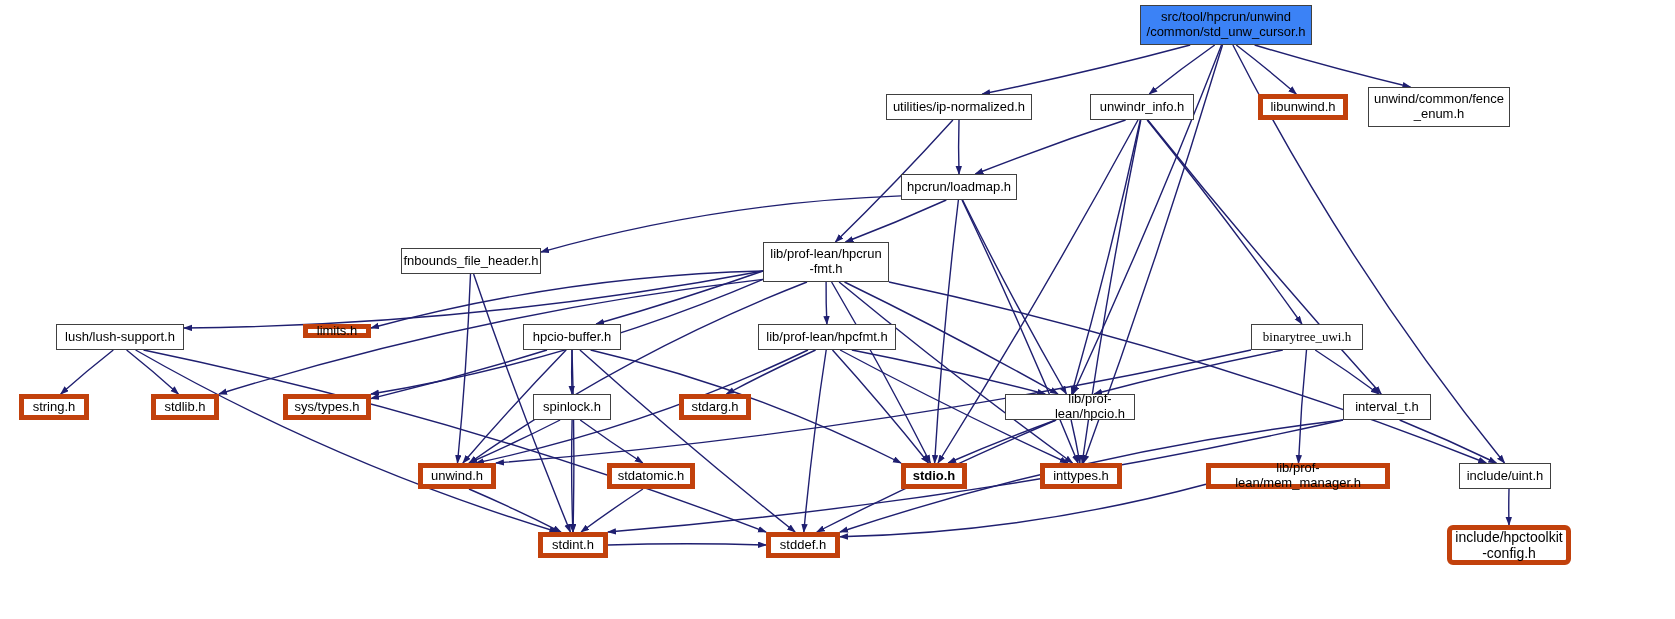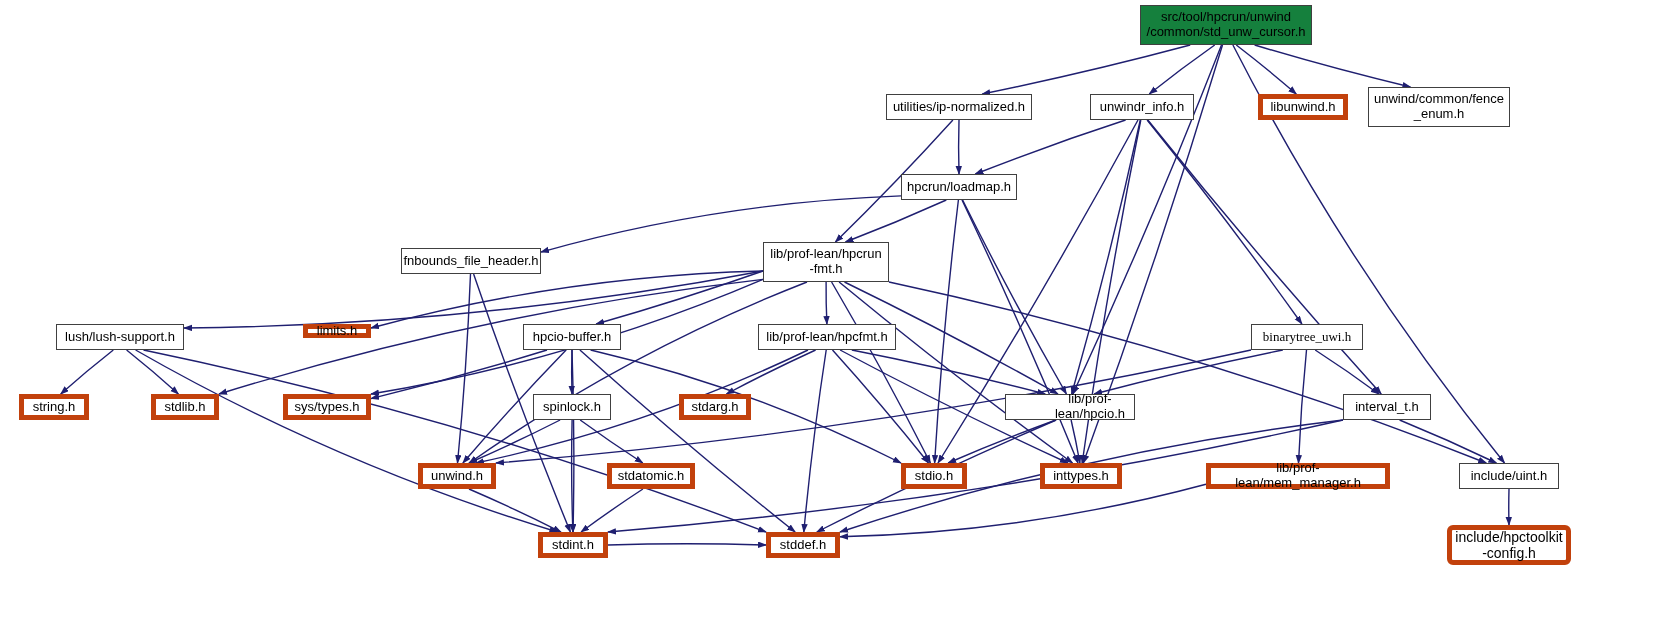--- a/index.html
+++ b/index.html
@@ -3,21 +3,21 @@
 <meta charset="utf-8">
 <style>
   html,body{margin:0;padding:0;background:#ffffff;}
   #graph-root{position:relative;width:1675px;height:619px;background:#ffffff;
     font-family:"Liberation Sans","DejaVu Sans",sans-serif;overflow:hidden;}
   svg{position:absolute;left:0;top:0;width:1675px;height:619px;}
   .nodebox{position:absolute;box-sizing:border-box;display:flex;align-items:center;
     justify-content:center;text-align:center;background:#ffffff;
     border:5px solid #c2410c;color:#000000;line-height:1.15;white-space:pre-line;}
   .nodebox.solid{border:1px solid #404040;}
-  .nodebox.root{background:#15803d;border:1px solid #404040;}
+  .nodebox.root{background:#3b82f6;border:1px solid #404040;}
   .nodelabel{display:block;padding:0 5px;}
 </style>
 </head>
 <body>
 
 <div id="graph-root">
   <svg id="edge-layer" viewBox="0 0 1675 619" xmlns="http://www.w3.org/2000/svg">
     <defs>
       <marker id="ar" markerWidth="9" markerHeight="9" refX="8" refY="3.2" orient="auto" markerUnits="userSpaceOnUse">
         <path d="M0,0 L9,3.2 L0,6.4 z" fill="#1f1f70"></path>
@@ -112,22 +112,22 @@
       <div class="nodebox solid" style="left: 1251px; top: 324px; width: 112px; height: 26px; font-size: 13px; font-family: Liberation Serif, serif;"><span class="nodelabel">binarytree_uwi.h</span></div>
       <div class="nodebox " style="left: 19px; top: 394px; width: 70px; height: 26px; font-size: 13px;"><span class="nodelabel">string.h</span></div>
       <div class="nodebox " style="left: 151px; top: 394px; width: 68px; height: 26px; font-size: 13px;"><span class="nodelabel">stdlib.h</span></div>
       <div class="nodebox " style="left: 283px; top: 394px; width: 88px; height: 26px; font-size: 13px;"><span class="nodelabel">sys/types.h</span></div>
       <div class="nodebox solid" style="left: 533px; top: 394px; width: 78px; height: 26px; font-size: 13px;"><span class="nodelabel">spinlock.h</span></div>
       <div class="nodebox " style="left: 679px; top: 394px; width: 72px; height: 26px; font-size: 13px;"><span class="nodelabel">stdarg.h</span></div>
       <div class="nodebox solid" style="left: 1005px; top: 394px; width: 130px; height: 26px; font-size: 13px; padding-left: 40px;"><span class="nodelabel">lib/prof-lean/hpcio.h</span></div>
       <div class="nodebox solid" style="left: 1343px; top: 394px; width: 88px; height: 26px; font-size: 13px;"><span class="nodelabel">interval_t.h</span></div>
       <div class="nodebox " style="left: 418px; top: 463px; width: 78px; height: 26px; font-size: 13px;"><span class="nodelabel">unwind.h</span></div>
       <div class="nodebox " style="left: 607px; top: 463px; width: 88px; height: 26px; font-size: 13px;"><span class="nodelabel">stdatomic.h</span></div>
-      <div class="nodebox " style="left: 901px; top: 463px; width: 66px; height: 26px; font-size: 13px;"><span class="nodelabel">stdio.h</span></div>
+      <div class="nodebox " style="left: 901px; top: 463px; width: 66px; height: 26px; font-size: 13px; font-weight: bold;"><span class="nodelabel">stdio.h</span></div>
       <div class="nodebox " style="left: 1040px; top: 463px; width: 82px; height: 26px; font-size: 13px;"><span class="nodelabel">inttypes.h</span></div>
       <div class="nodebox " style="left: 1206px; top: 463px; width: 184px; height: 26px; font-size: 13px;"><span class="nodelabel">lib/prof-lean/mem_manager.h</span></div>
-      <div class="nodebox solid" style="left: 1459px; top: 463px; width: 100px; height: 26px; font-size: 13px; justify-content: center;"><span class="nodelabel">include/uint.h</span></div>
+      <div class="nodebox solid" style="left: 1459px; top: 463px; width: 92px; height: 26px; font-size: 13px; justify-content: center;"><span class="nodelabel">include/uint.h</span></div>
       <div class="nodebox " style="left: 538px; top: 532px; width: 70px; height: 26px; font-size: 13px;"><span class="nodelabel">stdint.h</span></div>
       <div class="nodebox " style="left: 766px; top: 532px; width: 74px; height: 26px; font-size: 13px;"><span class="nodelabel">stddef.h</span></div>
       <div class="nodebox " style="left: 1447px; top: 525px; width: 124px; height: 40px; font-size: 14px; border-radius: 6px;"><span class="nodelabel">include/hpctoolkit
 -config.h</span></div>
     </div>
 </div>
 
 </body></html>

